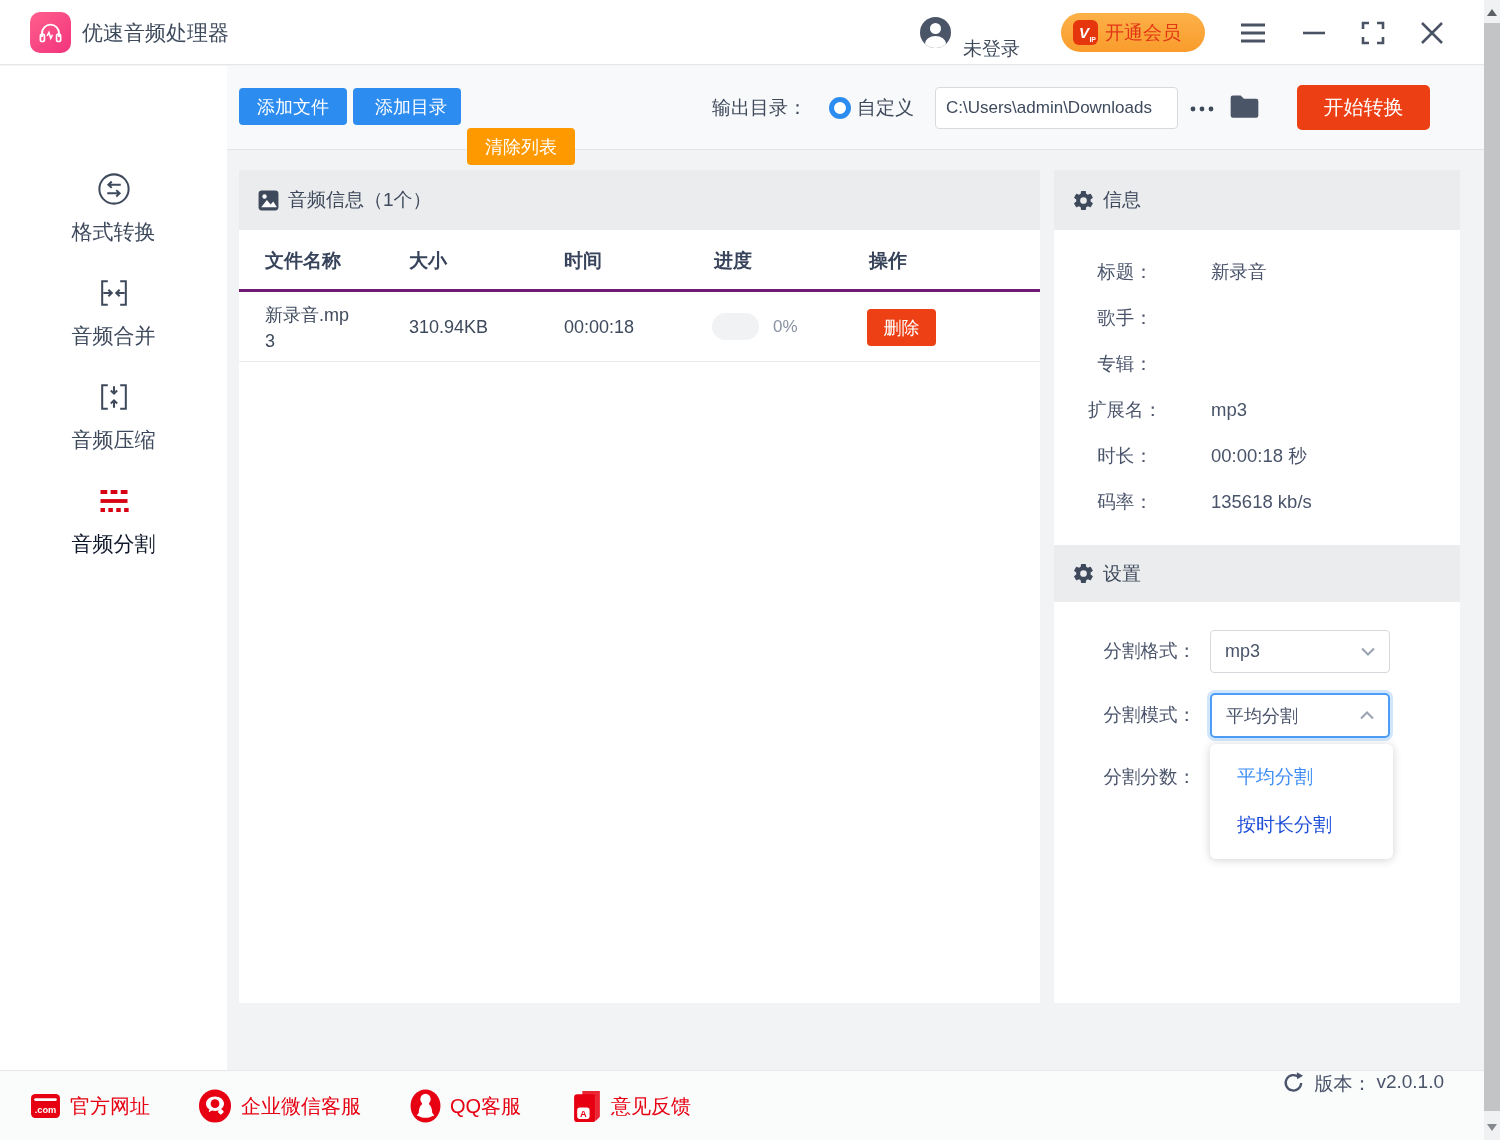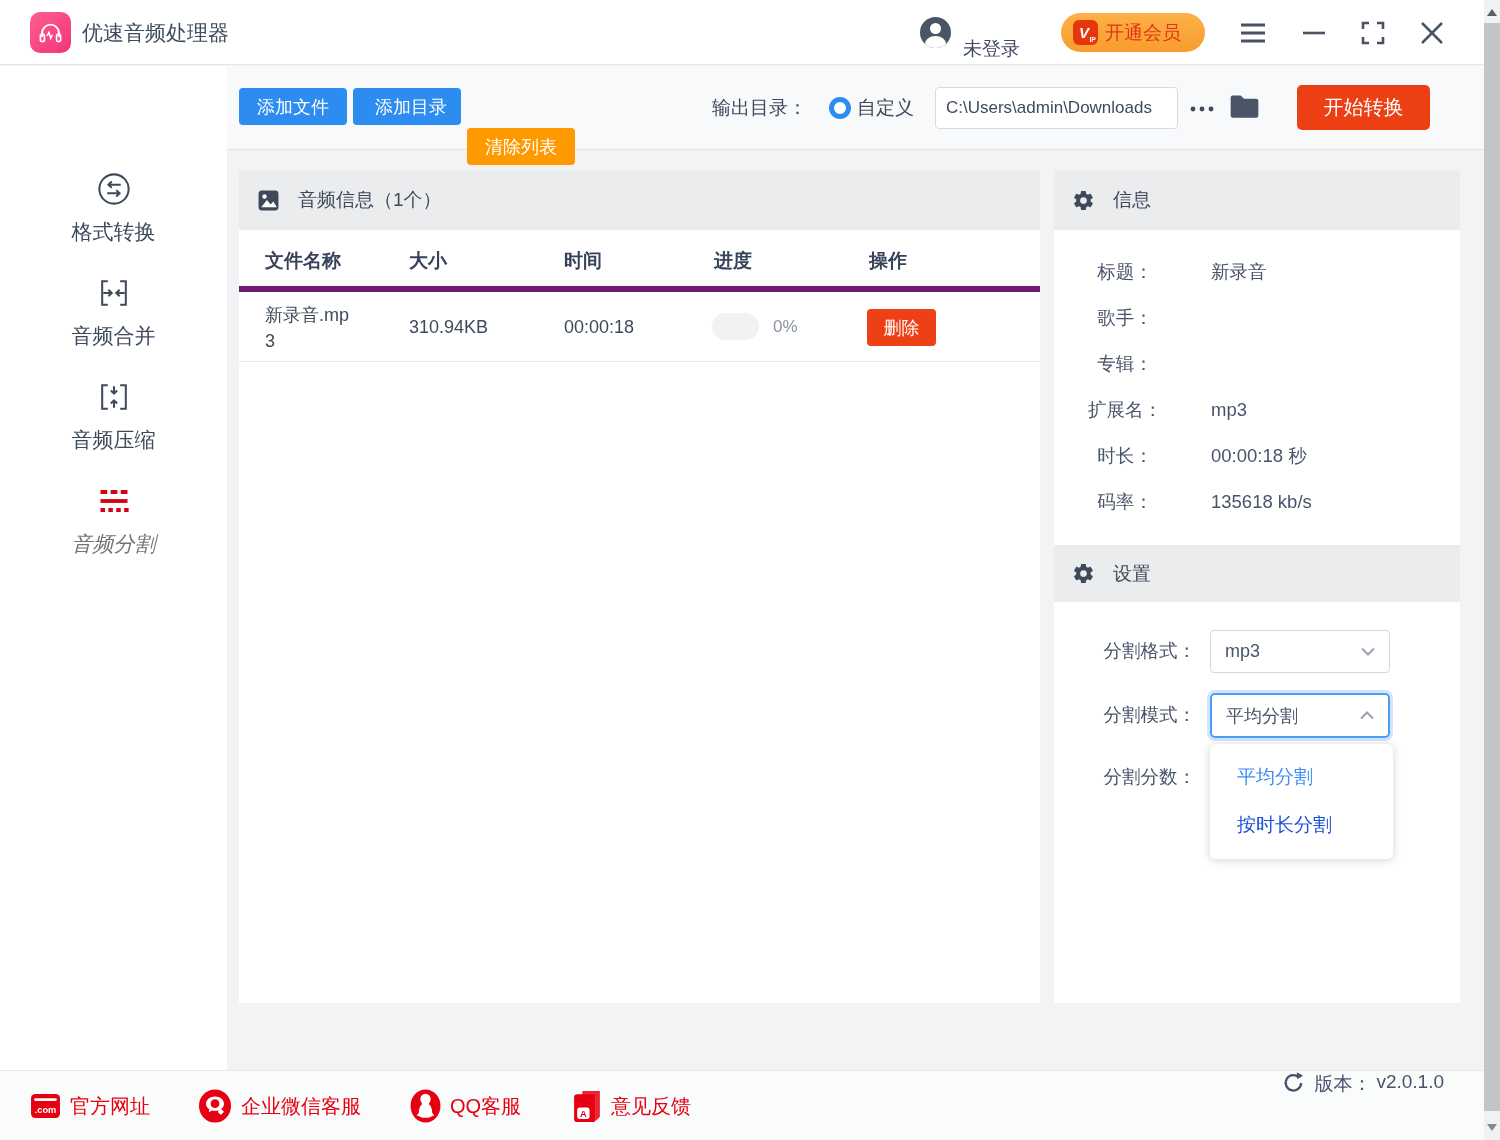--- a/index.html
+++ b/index.html
@@ -36,21 +36,21 @@
   .sb-up { position:absolute; top:9px; left:3px; width:0; height:0;
     border-left:5px solid transparent; border-right:5px solid transparent; border-bottom:7px solid #5c6064; }
   .sb-down { position:absolute; bottom:9px; left:3px; width:0; height:0;
     border-left:5px solid transparent; border-right:5px solid transparent; border-top:7px solid #85888c; }
   .sb-thumb { position:absolute; top:23px; left:0; width:16px; height:1088px; background:#c2c4c6; }
   
   .sidebar { position:absolute; left:0; top:66px; width:227px; height:1004px; background:#fff; z-index:2; }
   .nav-item { position:absolute; left:0; width:100%; text-align:center; cursor:pointer; }
   .nav-item .nav-icon { display:block; margin:0 auto 11px auto; }
   .nav-item .nav-label { font-size:21px; color:#3e4a5c; }
-  .nav-item.active .nav-label { color:#737373;font-style:italic; }
+  .nav-item.active .nav-label { color:#0f172a; }
   
   .toolbar { position:absolute; left:227px; top:66px; width:1257px; height:84px;
     background:#f8f9fa; border-bottom:1px solid #e3e4e6; z-index:3; }
   .btn { border:none; border-radius:4px; color:#fff; font-size:18px; cursor:pointer;
     font-family:"Liberation Sans",sans-serif; }
   .btn-blue { background:#2d8cf0; }
   .btn-orange { background:#ff9900; }
   .tb-btn { position:absolute; top:22px; width:108px; height:37px; }
   .out-label { position:absolute; left:485px; top:0; line-height:84px; font-size:19px; color:#3e4a5c; }
   .radio { position:absolute; left:602px; top:31px; width:22px; height:22px; border-radius:50%;
@@ -59,22 +59,22 @@
   .path-input { position:absolute; left:708px; top:21px; width:243px; height:42px;
     border:1px solid #d7dbe0; border-radius:4px; background:#fff; padding:0 10px;
     font-size:17px; color:#3e4a5c; font-family:"Liberation Sans",sans-serif; }
   .more-btn { position:absolute; left:958px; top:26px; width:34px; height:32px; background:transparent; border:none; cursor:pointer; }
   .folder-btn { position:absolute; left:1002px; top:26px; background:transparent; border:none; cursor:pointer; }
   .start-btn { position:absolute; left:1070px; top:19px; width:133px; height:45px;
     background:#ed3f14; border-radius:5px; font-size:20px; }
   
   .file-panel { position:absolute; left:239px; top:170px; width:801px; height:833px; background:#fff; z-index:2; }
   .panel-header { height:60px; background:#ebecee; display:flex; align-items:center;
-    padding-left:18px; gap:18px; font-size:19px; color:#3e4a5c; }
-  .cols { position:relative; height:62px; border-bottom:6px solid #701a75; }
+    padding-left:18px; gap:8px; font-size:19px; color:#3e4a5c; }
+  .cols { position:relative; height:62px; border-bottom:3px solid #701a75; }
   .cols span { position:absolute; top:0; line-height:62px; font-weight:bold; font-size:19px; color:#37435a; }
   .frow { position:relative; height:70px; border-bottom:1px solid #e8eaec; font-size:18px; color:#3e4a5c; }
   .cell-name { position:absolute; left:26px; top:10px; width:84px; word-break:break-all; line-height:26px; }
   .cell-size { position:absolute; left:170px; top:0; line-height:70px; }
   .cell-time { position:absolute; left:325px; top:0; line-height:70px; }
   .progress-pill { position:absolute; left:473px; top:21px; width:47px; height:27px;
     border-radius:14px; background:#f1f2f4; }
   .progress-text { position:absolute; left:534px; top:0; line-height:70px; font-size:17px; color:#8a93a2; }
   .del-btn { position:absolute; left:628px; top:17px; width:69px; height:37px;
     background:#ed4014; border-radius:4px; font-size:18px; }

